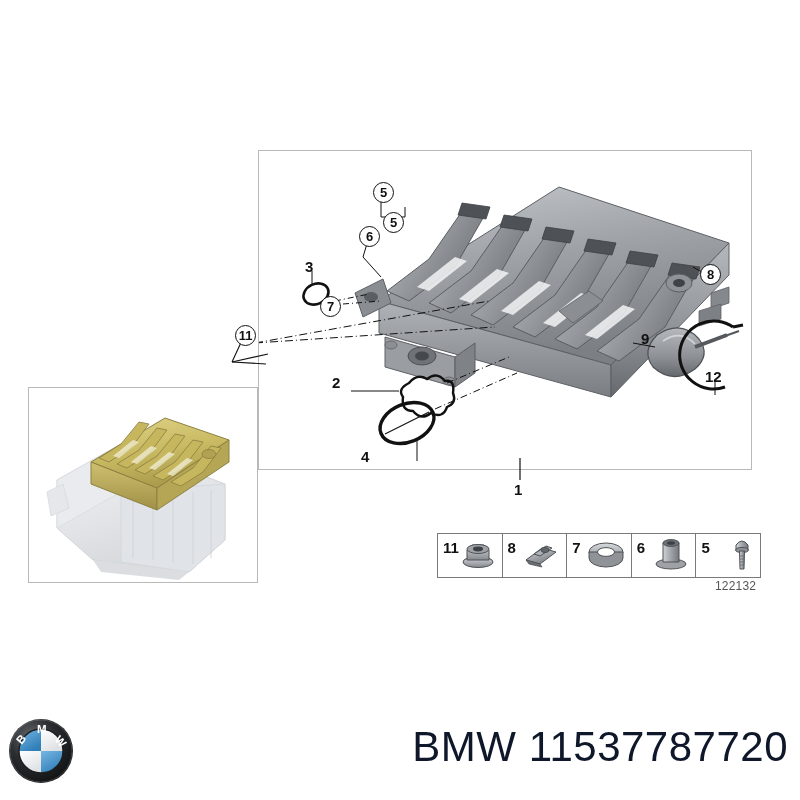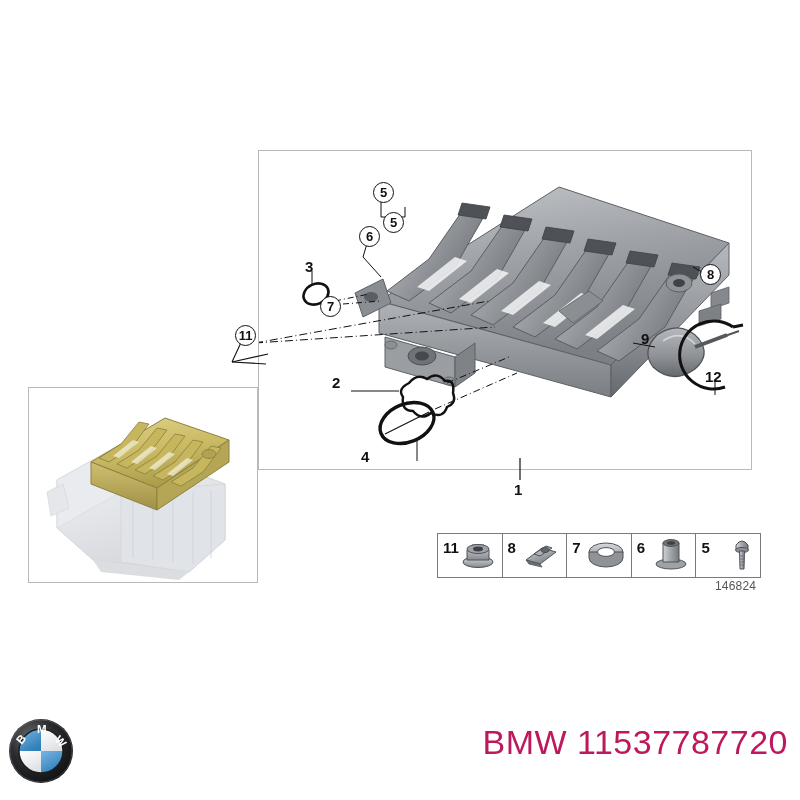--- a/index.html
+++ b/index.html
@@ -96,23 +96,23 @@
     color: #555555;
     letter-spacing: .2px;
   }
 
   
   #footer-part-number {
     position: absolute;
     left: 398px; top: 723px;
     width: 390px;
     text-align: right;
-    font-size: 34px;
+    font-size: 42px;
     font-weight: normal;
-    color: #be185d;
+    color: #0f172a;
     letter-spacing: .5px;
     white-space: nowrap;
   }
   #bmw-logo {
     position: absolute;
     left: 8px; top: 718px;
     width: 66px; height: 66px;
   }
 </style>
 </head>
@@ -444,21 +444,21 @@
             <line x1="11.6" y1="20" x2="16.4" y2="20"></line>
             <line x1="11.7" y1="23" x2="16.3" y2="23"></line>
             <line x1="11.8" y1="26" x2="16.2" y2="26"></line>
             <line x1="11.9" y1="29" x2="16.1" y2="29"></line>
           </g>
         </svg>
       </span>
     </div>
   </div>
 
-  <div id="image-code">146824</div>
+  <div id="image-code">122132</div>
 
   <div id="bmw-logo">
     <svg width="66" height="66" viewBox="0 0 66 66">
       <defs>
         <radialGradient id="ringGrad" cx="0.35" cy="0.3" r="0.85">
           <stop offset="0%" stop-color="#6a6d71"></stop>
           <stop offset="42%" stop-color="#2a2c2f"></stop>
           <stop offset="100%" stop-color="#0b0c0d"></stop>
         </radialGradient>
         <linearGradient id="blueGrad" x1="0" y1="0" x2="0.6" y2="1">

